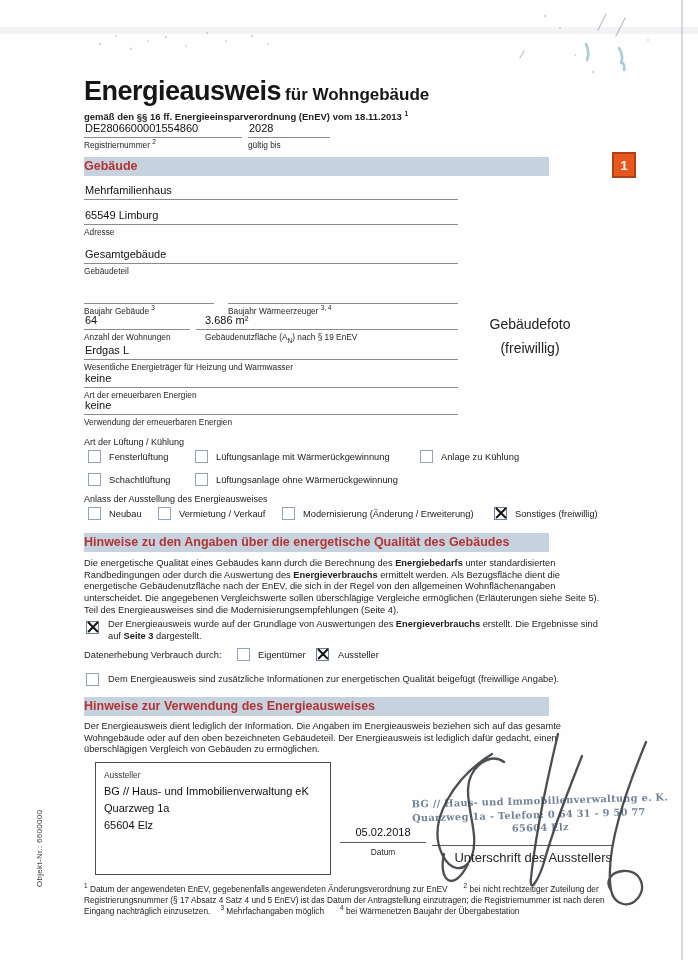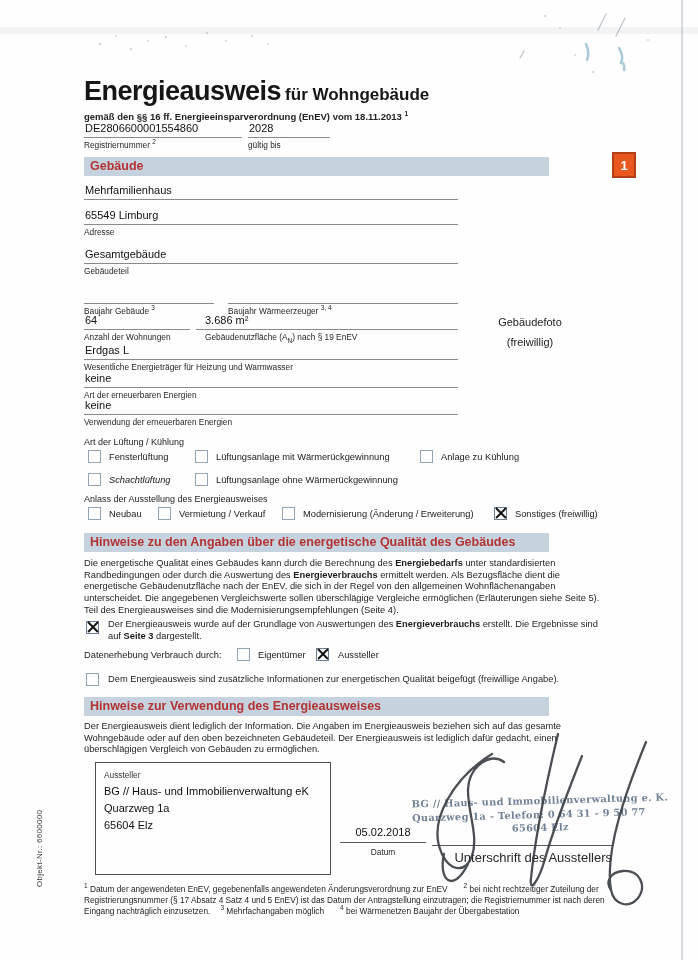--- a/index.html
+++ b/index.html
@@ -12,21 +12,21 @@
   .title .small{font-size:17px;margin-left:4px;}
   .subtitle{left:84px;top:111px;font-size:9.5px;font-weight:bold;color:#222;}
   sup{font-size:6.5px;vertical-align:super;line-height:0;}
   sub{font-size:6.5px;vertical-align:sub;line-height:0;}
   
   .field .v{font-size:11px;color:#101010;border-bottom:1px solid #8a8a8a;padding:0 0 2px 1px;
             min-height:13px;line-height:13px;white-space:nowrap;}
   .field .l{font-size:8.3px;color:#262626;margin-top:2px;white-space:nowrap;}
   
   .bar{left:84px;width:465px;height:19px;background:#c6d2de;box-sizing:border-box;
-       font-size:12.5px;font-weight:bold;color:#b23434;line-height:19px;padding-left:6px;white-space:nowrap;}
+       font-size:12.5px;font-weight:bold;color:#b23434;line-height:19px;padding-left:0;white-space:nowrap;}
   .badge{left:612px;top:152px;width:24px;height:26px;background:#e8581e;border:2px solid #b24016;
          box-sizing:border-box;color:#fff;font-weight:bold;font-size:13px;display:flex;
          align-items:center;justify-content:center;}
   
   .cb{width:13px;height:13px;border:1.5px solid #93a3b6;background:#fff;box-sizing:border-box;}
   .cb[data-checked="true"]{border-color:#6d7f94;}
   .cb[data-checked="true"]::before,.cb[data-checked="true"]::after{
       content:"";position:absolute;left:-1px;top:4.2px;width:14px;height:1.8px;background:#141414;}
   .cb[data-checked="true"]::before{transform:rotate(45deg);}
   .cb[data-checked="true"]::after{transform:rotate(-45deg);}
@@ -139,21 +139,21 @@
 
 <div class="abs field" style="left:84px;top:314px;width:106px;">
   <div class="v">64</div>
   <div class="l">Anzahl der Wohnungen</div>
 </div>
 <div class="abs field" style="left:196px;top:314px;width:262px;">
   <div class="v" style="padding-left:9px;">3.686 m²</div>
   <div class="l" style="padding-left:9px;"><span>Gebäudenutzfläche (A</span><sub>N</sub><span>) nach § 19 EnEV</span></div>
 </div>
 
-<div class="abs" style="left:466px;top:316px;width:128px;text-align:center;font-size:11px;color:#222;">
+<div class="abs" style="left:466px;top:316px;width:128px;text-align:center;font-size:14px;color:#222;">
   <div>Gebäudefoto</div>
   <div style="margin-top:8px;">(freiwillig)</div>
 </div>
 
 <div class="abs field" style="left:84px;top:344px;width:374px;">
   <div class="v">Erdgas L</div>
   <div class="l">Wesentliche Energieträger für Heizung und Warmwasser</div>
 </div>
 <div class="abs field" style="left:84px;top:372px;width:374px;">
   <div class="v">keine</div>
@@ -165,21 +165,21 @@
 </div>
 
 <div class="abs slabel" style="left:84px;top:437px;">Art der Lüftung / Kühlung</div>
 <div class="abs cb" style="left:88px;top:450px;" data-checked="false"></div>
 <div class="abs cbl" style="left:109px;top:452px;">Fensterlüftung</div>
 <div class="abs cb" style="left:195px;top:450px;" data-checked="false"></div>
 <div class="abs cbl" style="left:216px;top:452px;">Lüftungsanlage mit Wärmerückgewinnung</div>
 <div class="abs cb" style="left:420px;top:450px;" data-checked="false"></div>
 <div class="abs cbl" style="left:441px;top:452px;">Anlage zu Kühlung</div>
 <div class="abs cb" style="left:88px;top:473px;" data-checked="false"></div>
-<div class="abs cbl" style="left:109px;top:475px;font-style:italic;">Schachtlüftung</div>
+<div class="abs cbl" style="left:109px;top:475px;">Schachtlüftung</div>
 <div class="abs cb" style="left:195px;top:473px;" data-checked="false"></div>
 <div class="abs cbl" style="left:216px;top:475px;">Lüftungsanlage ohne Wärmerückgewinnung</div>
 
 <div class="abs slabel" style="left:84px;top:494px;">Anlass der Ausstellung des Energieausweises</div>
 <div class="abs cb" style="left:88px;top:507px;" data-checked="false"></div>
 <div class="abs cbl" style="left:109px;top:509px;">Neubau</div>
 <div class="abs cb" style="left:158px;top:507px;" data-checked="false"></div>
 <div class="abs cbl" style="left:179px;top:509px;">Vermietung / Verkauf</div>
 <div class="abs cb" style="left:282px;top:507px;" data-checked="false"></div>
 <div class="abs cbl" style="left:303px;top:509px;">Modernisierung (Änderung / Erweiterung)</div>

